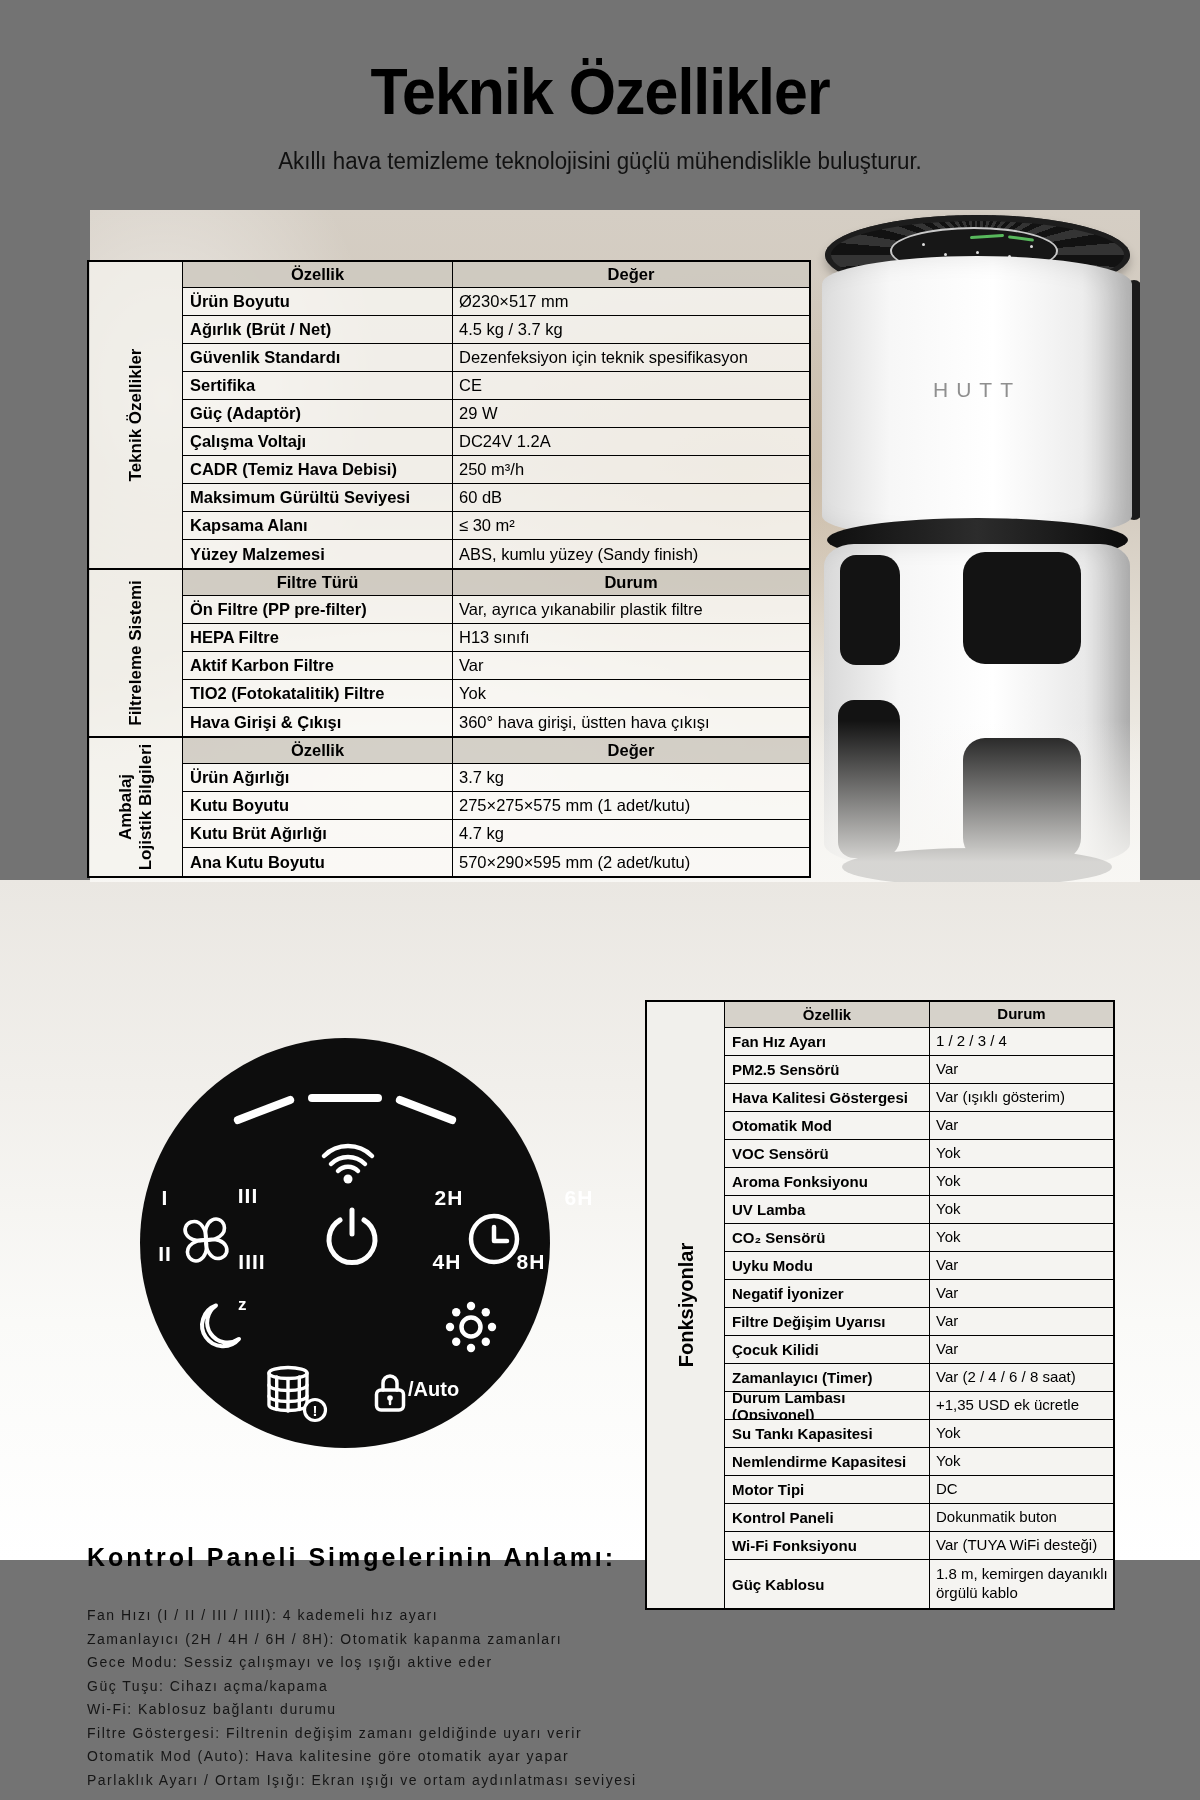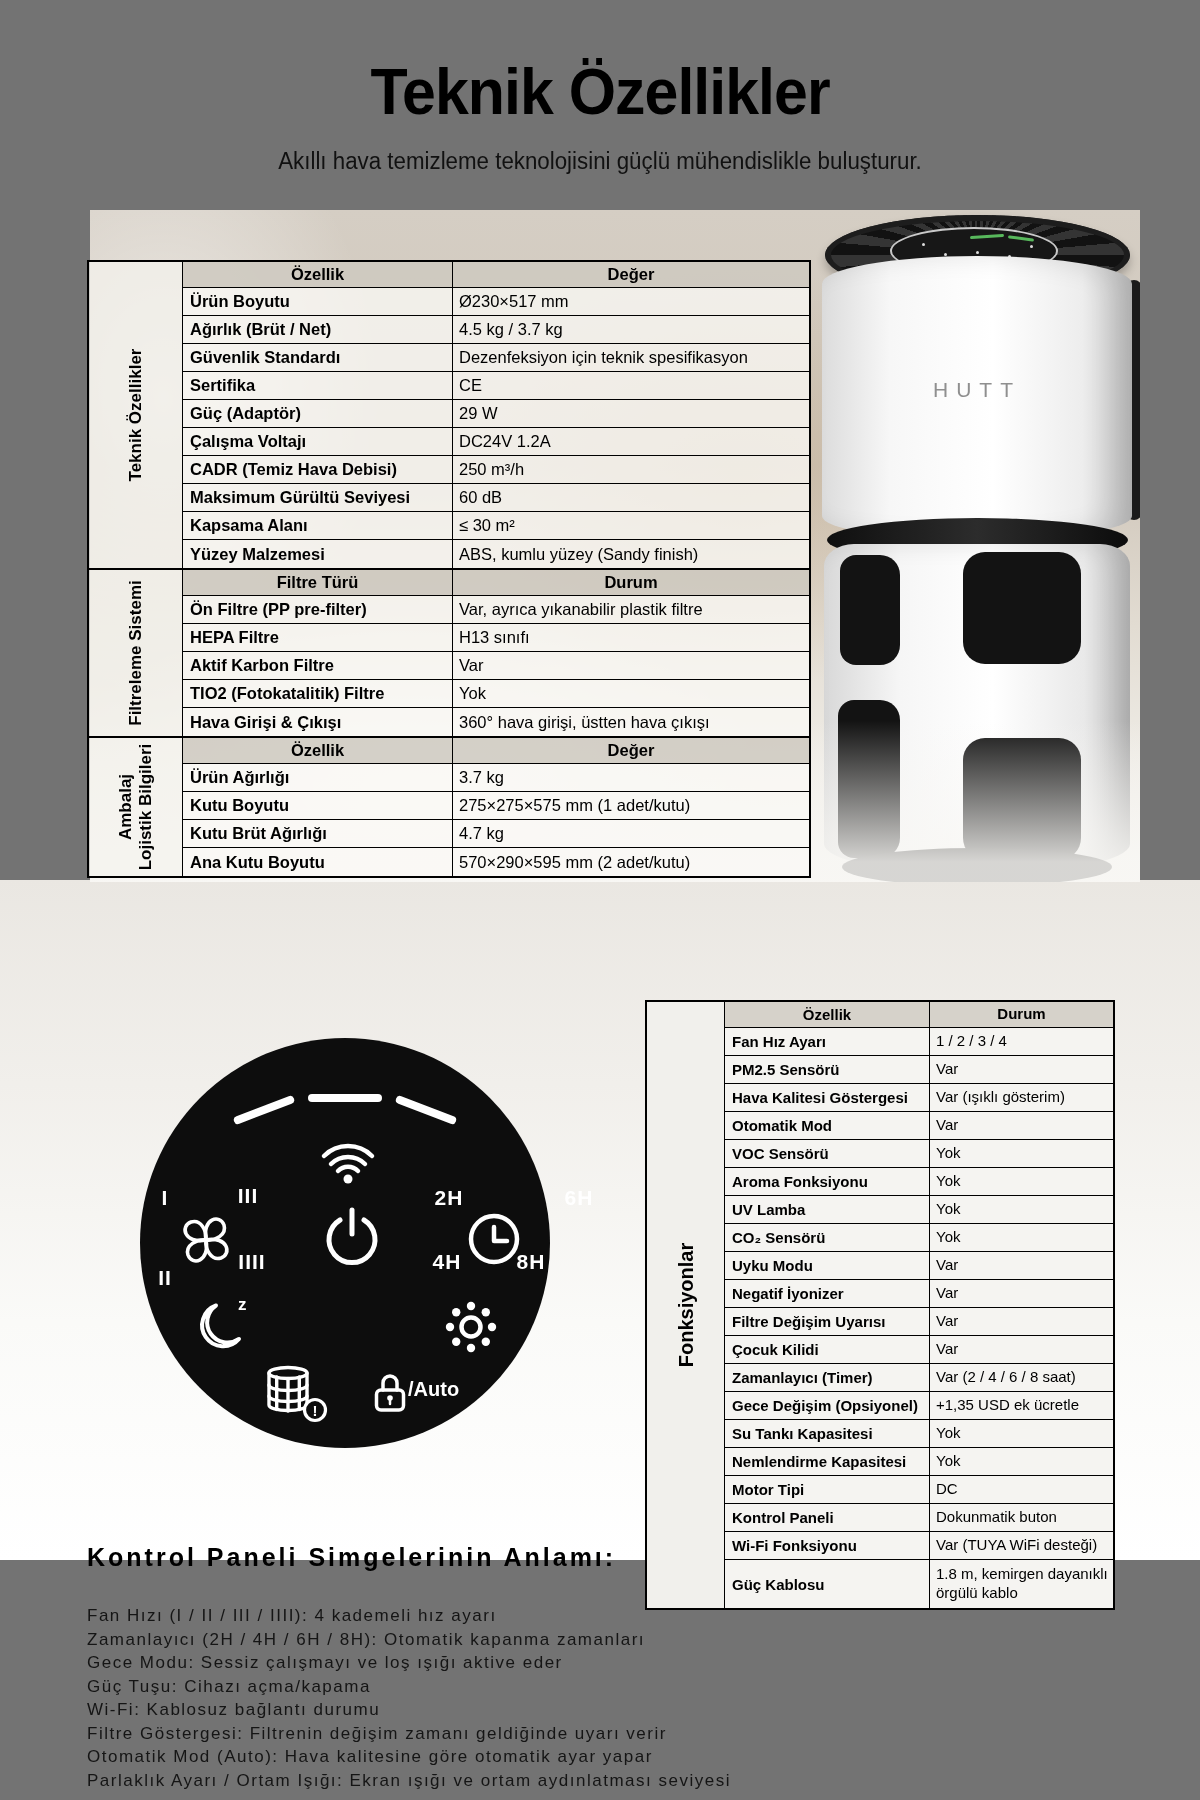--- a/index.html
+++ b/index.html
@@ -90,21 +90,21 @@
   .panel { position:absolute; left:140px; top:1038px; width:410px; height:410px;
            border-radius:50%; background:#0d0d0d; color:#fff; }
   .dash { position:absolute; height:8px; background:#fff; border-radius:4px; }
   .pn-label { position:absolute; font-weight:700; font-size:21px; text-align:center; letter-spacing:1px; }
   .pn-svg { position:absolute; }
   .auto-label { position:absolute; font-weight:700; font-size:20px; }
 
   
   .legend-head { position:absolute; left:87px; top:1543px; font-size:25px; font-weight:700;
                  letter-spacing:3px; color:#000; }
-  .legend-list { position:absolute; left:87px; top:1604px; font-size:17px; letter-spacing:1.5px;
+  .legend-list { position:absolute; left:87px; top:1604px; font-size:14px; letter-spacing:1.5px;
                  line-height:23.5px; color:#151515; }
 </style>
 </head>
 <body>
 
 <div class="page">
 
   <div class="title">Teknik Özellikler</div>
   <div class="subtitle">Akıllı hava temizleme teknolojisini güçlü mühendislikle buluşturur.</div>
 
@@ -350,21 +350,21 @@
               <div class="c1">Çocuk Kilidi</div>
               <div class="c2">Var</div>
             </div>
 
             <div class="srow">
               <div class="c1">Zamanlayıcı (Timer)</div>
               <div class="c2">Var (2 / 4 / 6 / 8 saat)</div>
             </div>
 
             <div class="srow">
-              <div class="c1">Gece Değişim (Opsiyonel)</div>
+              <div class="c1">Durum Lambası (Opsiyonel)</div>
               <div class="c2">+1,35 USD ek ücretle</div>
             </div>
 
             <div class="srow">
               <div class="c1">Su Tankı Kapasitesi</div>
               <div class="c2">Yok</div>
             </div>
 
             <div class="srow">
               <div class="c1">Nemlendirme Kapasitesi</div>
@@ -413,21 +413,21 @@
     <svg class="pn-svg" style="left:34px; top:170px;" width="64" height="64" viewBox="0 0 64 64">
       <g fill="none" stroke="#fff" stroke-width="3.6" stroke-linejoin="round" stroke-linecap="round">
         <path d="M32,32 C28,10 46,6 50,17 C53,27 41,33 32,32 Z"></path>
         <path d="M32,32 C28,10 46,6 50,17 C53,27 41,33 32,32 Z" transform="rotate(90 32 32)"></path>
         <path d="M32,32 C28,10 46,6 50,17 C53,27 41,33 32,32 Z" transform="rotate(180 32 32)"></path>
         <path d="M32,32 C28,10 46,6 50,17 C53,27 41,33 32,32 Z" transform="rotate(270 32 32)"></path>
       </g>
     </svg>
     <span class="pn-label" style="left:10px; top:148px; width:30px;">I</span>
     <span class="pn-label" style="left:86px; top:146px; width:44px;">III</span>
-    <span class="pn-label" style="left:10px; top:228px; width:30px;">II</span>
+    <span class="pn-label" style="left:10px; top:204px; width:30px;">II</span>
     <span class="pn-label" style="left:86px; top:212px; width:52px;">IIII</span>
 
     <svg class="pn-svg" style="left:180px; top:166px;" width="64" height="64" viewBox="0 0 64 64">
       <g fill="none" stroke="#fff" stroke-width="5" stroke-linecap="round">
         <path d="M20,16 A23,23 0 1 0 44,16"></path>
         <path d="M32,6 L32,30"></path>
       </g>
     </svg>
 
     <svg class="pn-svg" style="left:322px; top:168px;" width="64" height="64" viewBox="0 0 64 64">

